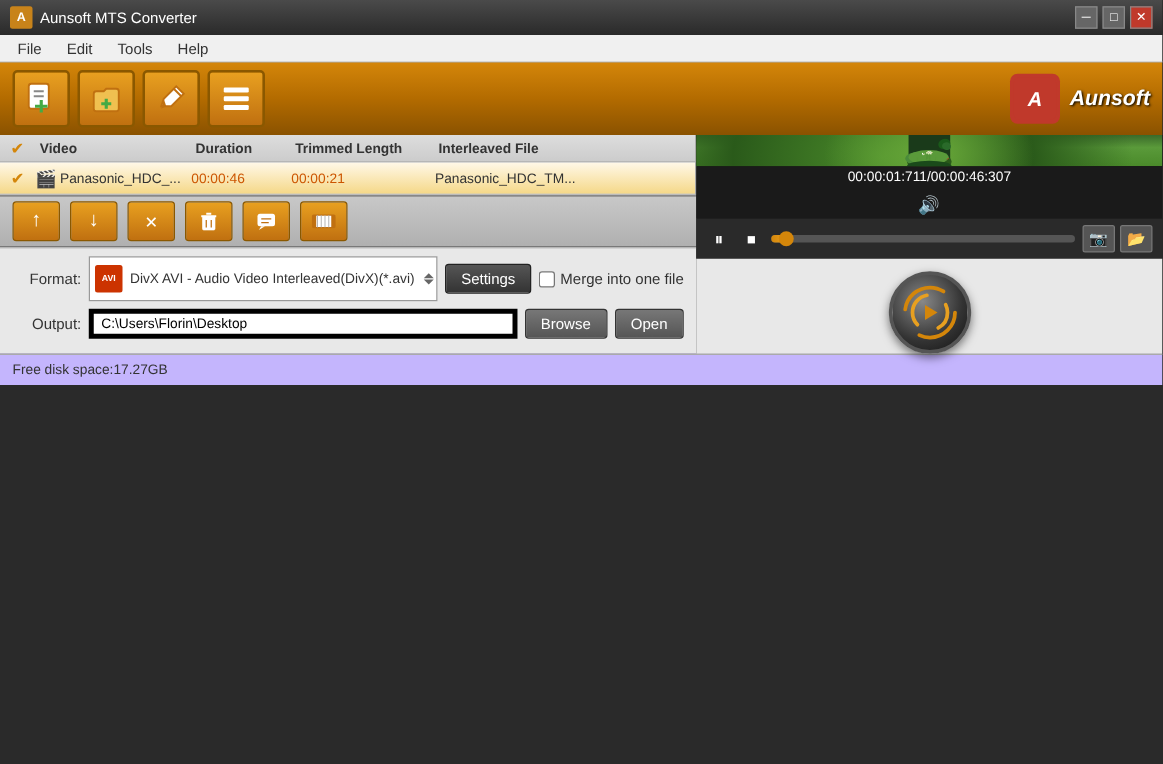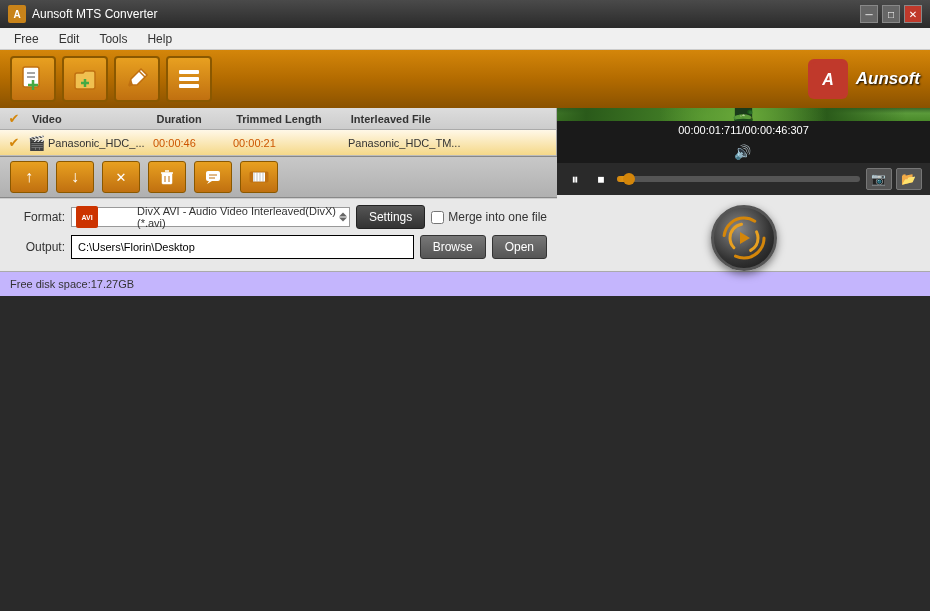--- a/index.html
+++ b/index.html
@@ -250,30 +250,29 @@
       gap: 6px;
     }
     .label-text {
       width: 55px;
       font-size: 12px;
       color: #333;
       text-align: right;
     }
     .format-select {
       flex: 1;
-      height: 20px;
+      height: 36px;
       background: #fff;
       border: 1px solid #999;
       font-size: 11px;
       padding: 2px 4px;
       display: flex;
       align-items: center;
       position: relative;
       max-width: 430px;
-      gap: 33px;
     }
     .format-select-icon {
       width: 22px; height: 22px;
       background: #cc3300;
       border-radius: 2px;
       margin-right: 6px;
       display: flex; align-items: center; justify-content: center;
       color: #fff; font-size: 8px; font-weight: bold;
     }
     .format-arrow {
@@ -305,21 +304,21 @@
       cursor: pointer;
       height: 24px;
     }
     .merge-check {
       display: flex; align-items: center; gap: 4px; font-size: 12px; color: #333;
     }
     .output-input {
       flex: 1;
       height: 24px;
       background: #fff;
-      border: 1px solid #000000;
+      border: 4px solid #000000;
       font-size: 11px;
       padding: 2px 6px;
       max-width: 430px;
     }
     .browse-btn, .open-btn {
       background: linear-gradient(to bottom, #777, #555);
       color: #fff;
       border: 1px solid #333;
       border-radius: 3px;
       padding: 4px 12px;
@@ -380,21 +379,21 @@
     <div class="titlebar-icon">A</div>
     <span class="titlebar-title">Aunsoft MTS Converter</span>
     <div class="titlebar-controls">
       <div class="titlebar-btn">─</div>
       <div class="titlebar-btn">□</div>
       <div class="titlebar-btn close">✕</div>
     </div>
   </div>
 
   <div class="menubar">
-    <div class="menubar-item">Free</div>
+    <div class="menubar-item">File</div>
     <div class="menubar-item">Edit</div>
     <div class="menubar-item">Tools</div>
     <div class="menubar-item">Help</div>
   </div>
 
   <div class="toolbar">
     <div class="toolbar-btn" title="Add File">
       <svg width="28" height="28" viewBox="0 0 28 28" fill="none">
         <rect x="4" y="2" width="16" height="20" rx="2" fill="#fff" stroke="#c07010" stroke-width="1.5"></rect>
         <line x1="14" y1="15" x2="14" y2="25" stroke="#4a4" stroke-width="2.5"></line>

